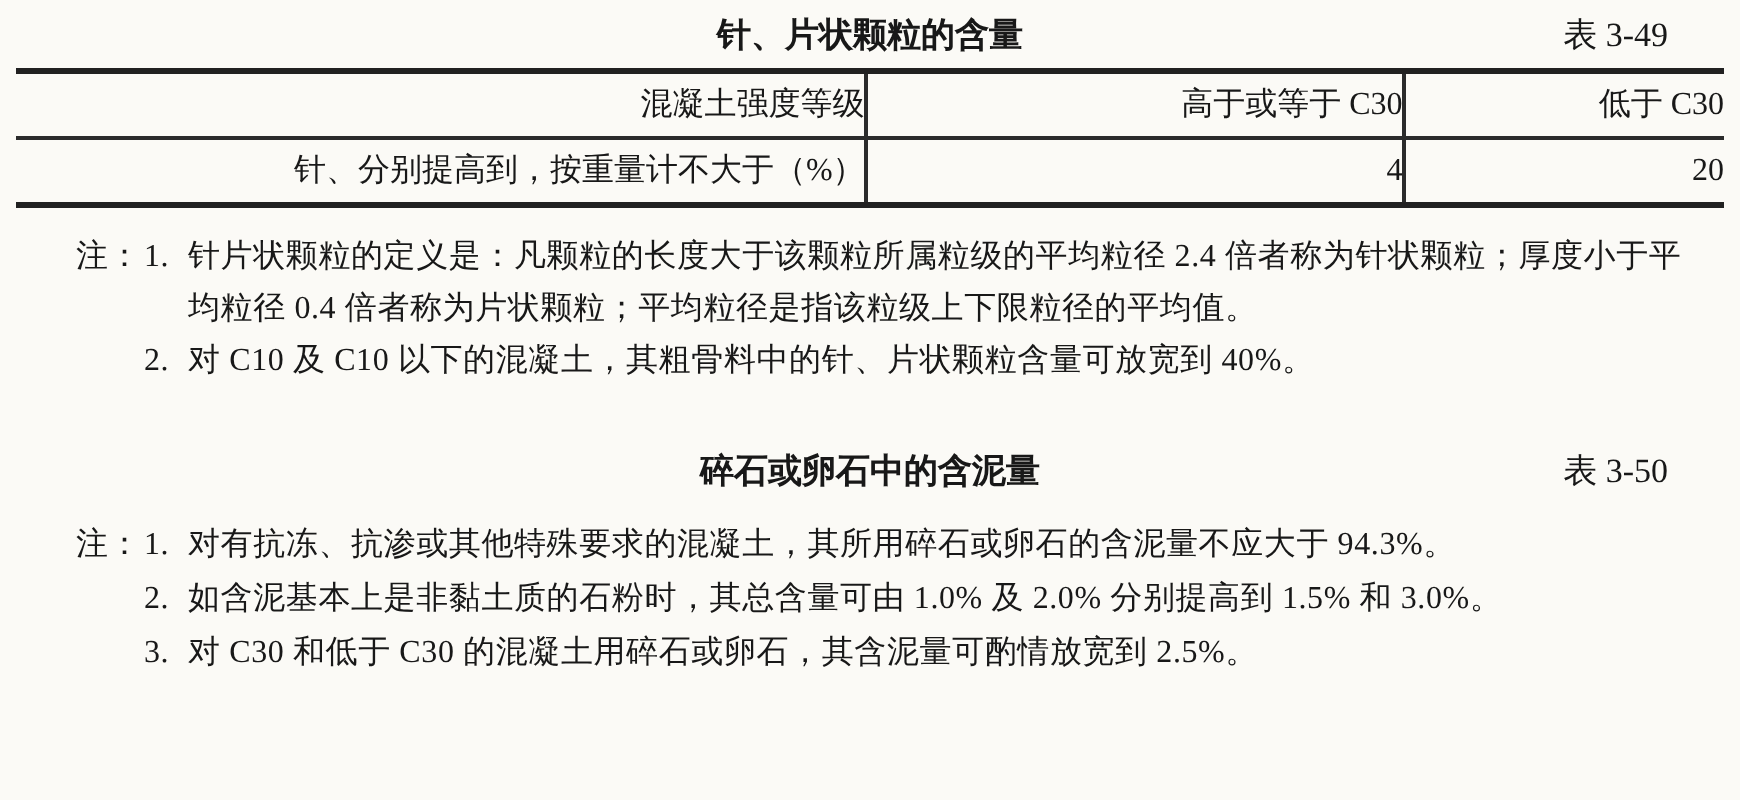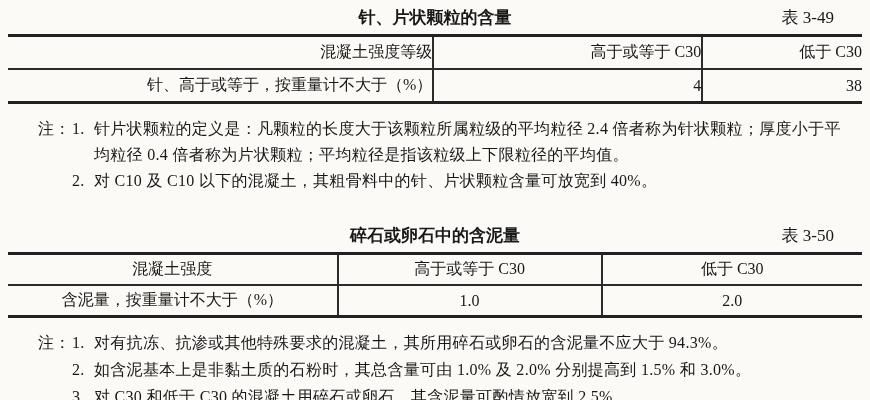--- a/index.html
+++ b/index.html
@@ -87,23 +87,23 @@
       <col style="width:31.5%">
       <col style="width:18.7%">
     </colgroup>
     <tbody>
       <tr>
         <th>混凝土强度等级</th>
         <th>高于或等于 C30</th>
         <th>低于 C30</th>
       </tr>
       <tr>
-        <td class="label-cell">针、高于或等于，按重量计不大于（%）</td>
+        <td class="label-cell">针、分别提高到，按重量计不大于（%）</td>
         <td>4</td>
-        <td>38</td>
+        <td>20</td>
       </tr>
     </tbody>
   </table>
 
   <div class="notes notes-1">
     <div class="note-line">
       <span class="note-label">注：</span>
       <span class="note-num">1.</span>
       <span class="note-text">针片状颗粒的定义是：凡颗粒的长度大于该颗粒所属粒级的平均粒径 2.4 倍者称为针状颗粒；厚度小于平均粒径 0.4 倍者称为片状颗粒；平均粒径是指该粒级上下限粒径的平均值。</span>
     </div>
@@ -114,39 +114,20 @@
     </div>
   </div>
 
   <div class="gap-between-sections"></div>
 
   <div class="title-row">
     <span>碎石或卵石中的含泥量</span>
     <span class="tbl-no">表 3-50</span>
   </div>
 
-  <table class="spec t2">
-    <colgroup>
-      <col style="width:38.6%">
-      <col style="width:30.9%">
-      <col style="width:30.5%">
-    </colgroup>
-    <tbody>
-      <tr>
-        <th>混凝土强度</th>
-        <th>高于或等于 C30</th>
-        <th>低于 C30</th>
-      </tr>
-      <tr>
-        <td class="label-cell">含泥量，按重量计不大于（%）</td>
-        <td>1.0</td>
-        <td>2.0</td>
-      </tr>
-    </tbody>
-  </table>
 
   <div class="notes notes-2">
     <div class="note-line">
       <span class="note-label">注：</span>
       <span class="note-num">1.</span>
       <span class="note-text">对有抗冻、抗渗或其他特殊要求的混凝土，其所用碎石或卵石的含泥量不应大于 94.3%。</span>
     </div>
     <div class="note-line">
       <span class="note-label"></span>
       <span class="note-num">2.</span>

